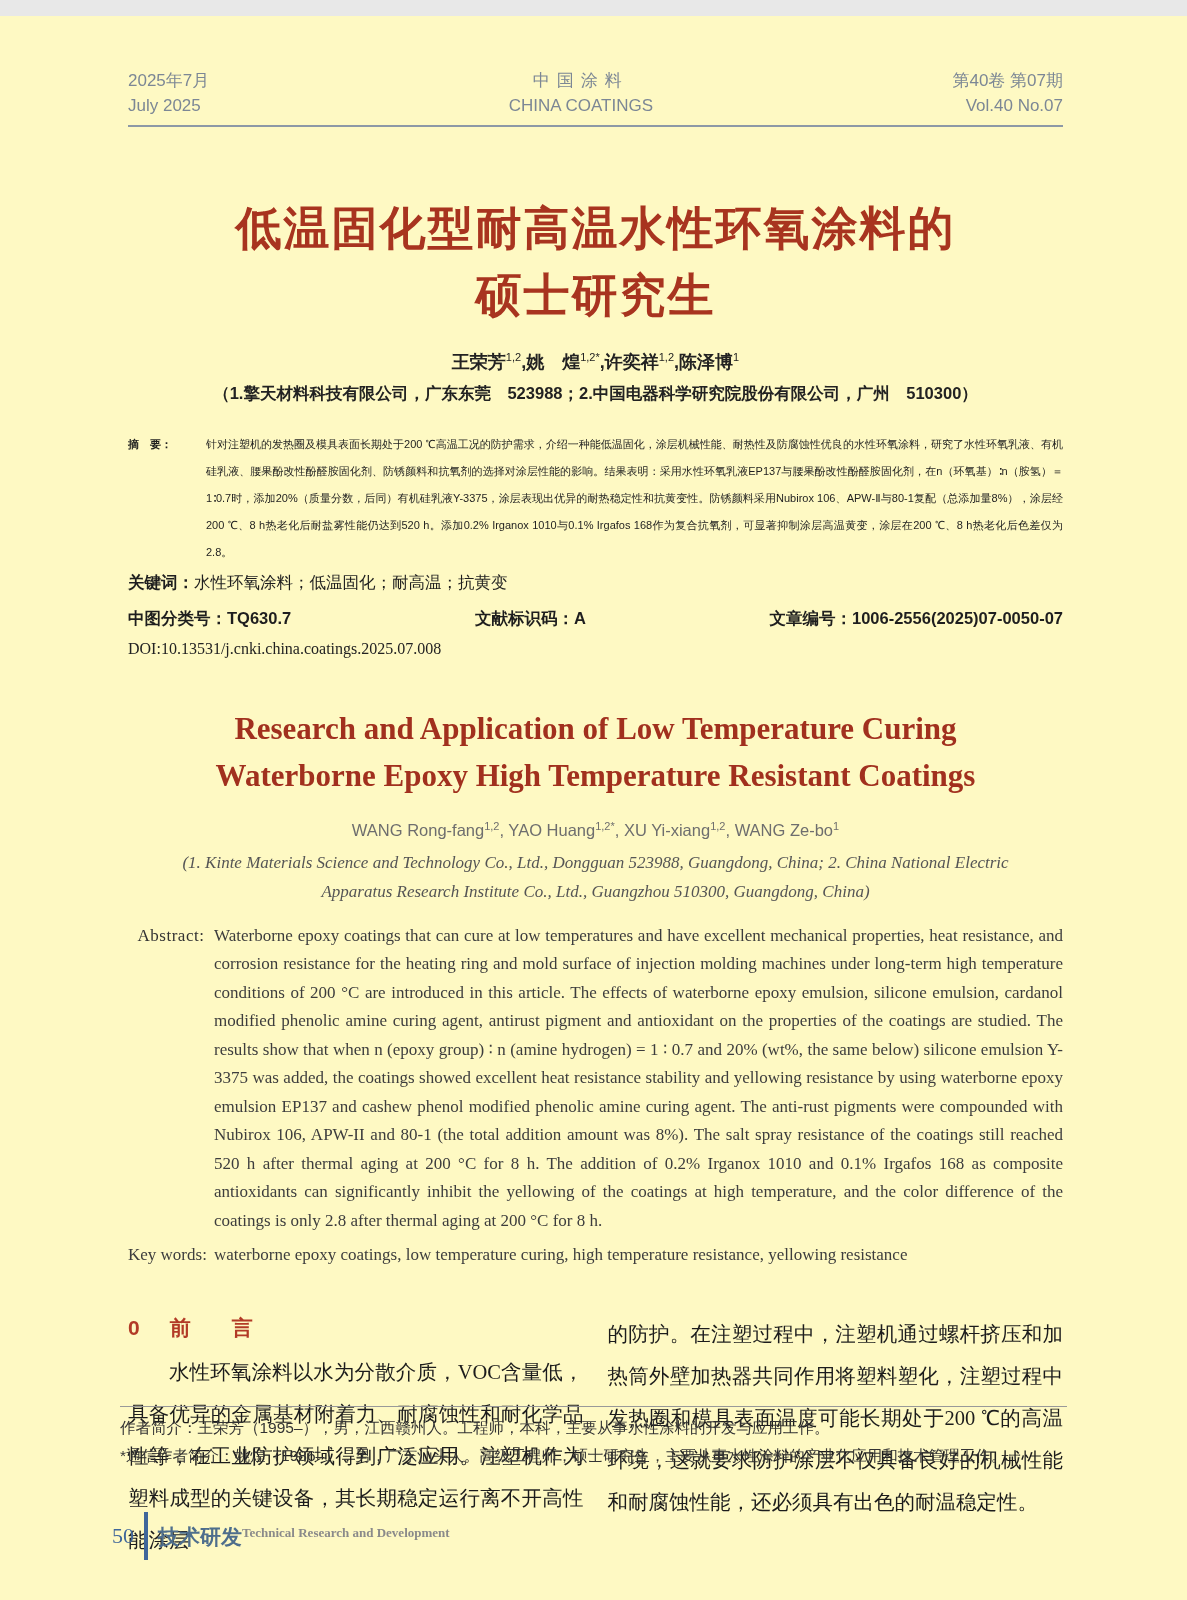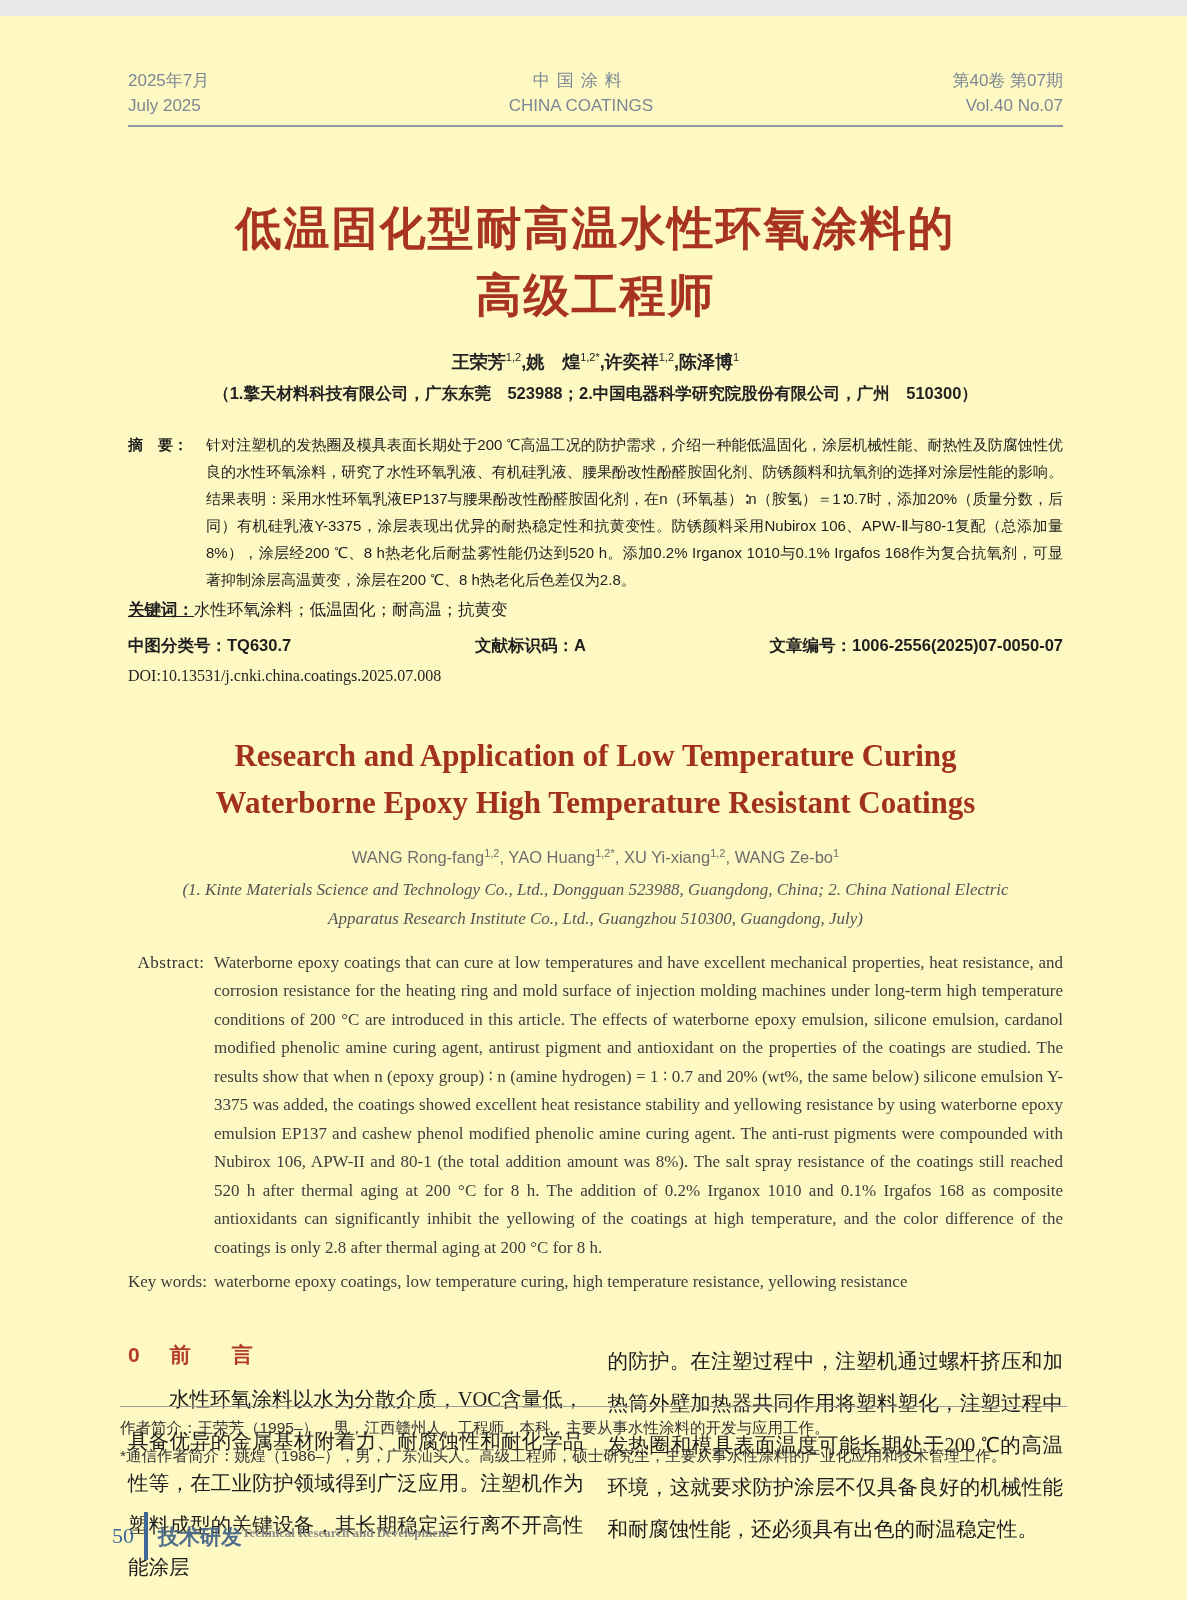--- a/index.html
+++ b/index.html
@@ -61,25 +61,25 @@
     font-size: 16.5px;
     font-weight: bold;
     color: #222;
   }
 
   
   .hang {
     display: flex;
     align-items: flex-start;
   }
-  .abstract-cn { margin-top: 26px; font-size: 15px; line-height: 27px; }
+  .abstract-cn { margin-top: 26px; font-size: 11px; line-height: 27px; }
   .abstract-cn .ab-label { flex: 0 0 78px; font-weight: bold; white-space: nowrap; }
   .abstract-cn .ab-text { flex: 1; text-align: justify; }
   .keywords-cn { margin-top: 3px; font-size: 16.5px; line-height: 27px; }
-  .keywords-cn .kw-label { font-weight: bold; text-decoration: underline; }
+  .keywords-cn .kw-label { font-weight: bold; }
 
   .class-row {
     margin-top: 12px;
     display: flex;
     justify-content: space-between;
     font-size: 16.5px;
     font-weight: bold;
   }
   .doi {
     margin-top: 10px;
@@ -223,21 +223,21 @@
     </div>
     <div class="jh-col jh-right">
       <div>第40卷 第07期</div>
       <div>Vol.40 No.07</div>
     </div>
   </header>
   <div class="header-rule"></div>
 
   <h1 class="title-cn">
     <span class="tl">低温固化型耐高温水性环氧涂料的</span>
-    <span class="tl">高级工程师</span>
+    <span class="tl">硕士研究生</span>
   </h1>
 
   <div class="authors-cn">
     <span><span>王荣芳</span><sup>1,2</sup><span>,</span></span><span><span>姚　煌</span><sup>1,2*</sup><span>,</span></span><span><span>许奕祥</span><sup>1,2</sup><span>,</span></span><span><span>陈泽博</span><sup>1</sup></span>
   </div>
 
   <div class="affil-cn">（1.擎天材料科技有限公司，广东东莞　523988；2.中国电器科学研究院股份有限公司，广州　510300）</div>
 
   <div class="abstract-cn hang">
     <span class="ab-label">摘　要：</span>
@@ -260,21 +260,21 @@
     <span class="tl">Research and Application of Low Temperature Curing</span>
     <span class="tl">Waterborne Epoxy High Temperature Resistant Coatings</span>
   </h2>
 
   <div class="authors-en">
     <span><span>WANG Rong-fang</span><sup>1,2</sup><span>, </span></span><span><span>YAO Huang</span><sup>1,2*</sup><span>, </span></span><span><span>XU Yi-xiang</span><sup>1,2</sup><span>, </span></span><span><span>WANG Ze-bo</span><sup>1</sup></span>
   </div>
 
   <div class="affil-en">
     <div>(1. Kinte Materials Science and Technology Co., Ltd., Dongguan 523988, Guangdong, China; 2. China National Electric</div>
-    <div>Apparatus Research Institute Co., Ltd., Guangzhou 510300, Guangdong, July)</div>
+    <div>Apparatus Research Institute Co., Ltd., Guangzhou 510300, Guangdong, China)</div>
   </div>
 
   <div class="abstract-en hang">
     <span class="ab-label">Abstract:</span>
     <span class="ab-text">Waterborne epoxy coatings that can cure at low temperatures and have excellent mechanical properties, heat resistance, and corrosion resistance for the heating ring and mold surface of injection molding machines under long-term high temperature conditions of 200 °C are introduced in this article. The effects of waterborne epoxy emulsion, silicone emulsion, cardanol modified phenolic amine curing agent, antirust pigment and antioxidant on the properties of the coatings are studied. The results show that when n (epoxy group) ∶ n (amine hydrogen) = 1 ∶ 0.7 and 20% (wt%, the same below) silicone emulsion Y-3375 was added, the coatings showed excellent heat resistance stability and yellowing resistance by using waterborne epoxy emulsion EP137 and cashew phenol modified phenolic amine curing agent. The anti-rust pigments were compounded with Nubirox 106, APW-II and 80-1 (the total addition amount was 8%). The salt spray resistance of the coatings still reached 520 h after thermal aging at 200 °C for 8 h. The addition of 0.2% Irganox 1010 and 0.1% Irgafos 168 as composite antioxidants can significantly inhibit the yellowing of the coatings at high temperature, and the color difference of the coatings is only 2.8 after thermal aging at 200 °C for 8 h.</span>
   </div>
 
   <div class="keywords-en hang">
     <span class="kw-label">Key words:</span>
     <span class="kw-text">waterborne epoxy coatings, low temperature curing, high temperature resistance, yellowing resistance</span>

